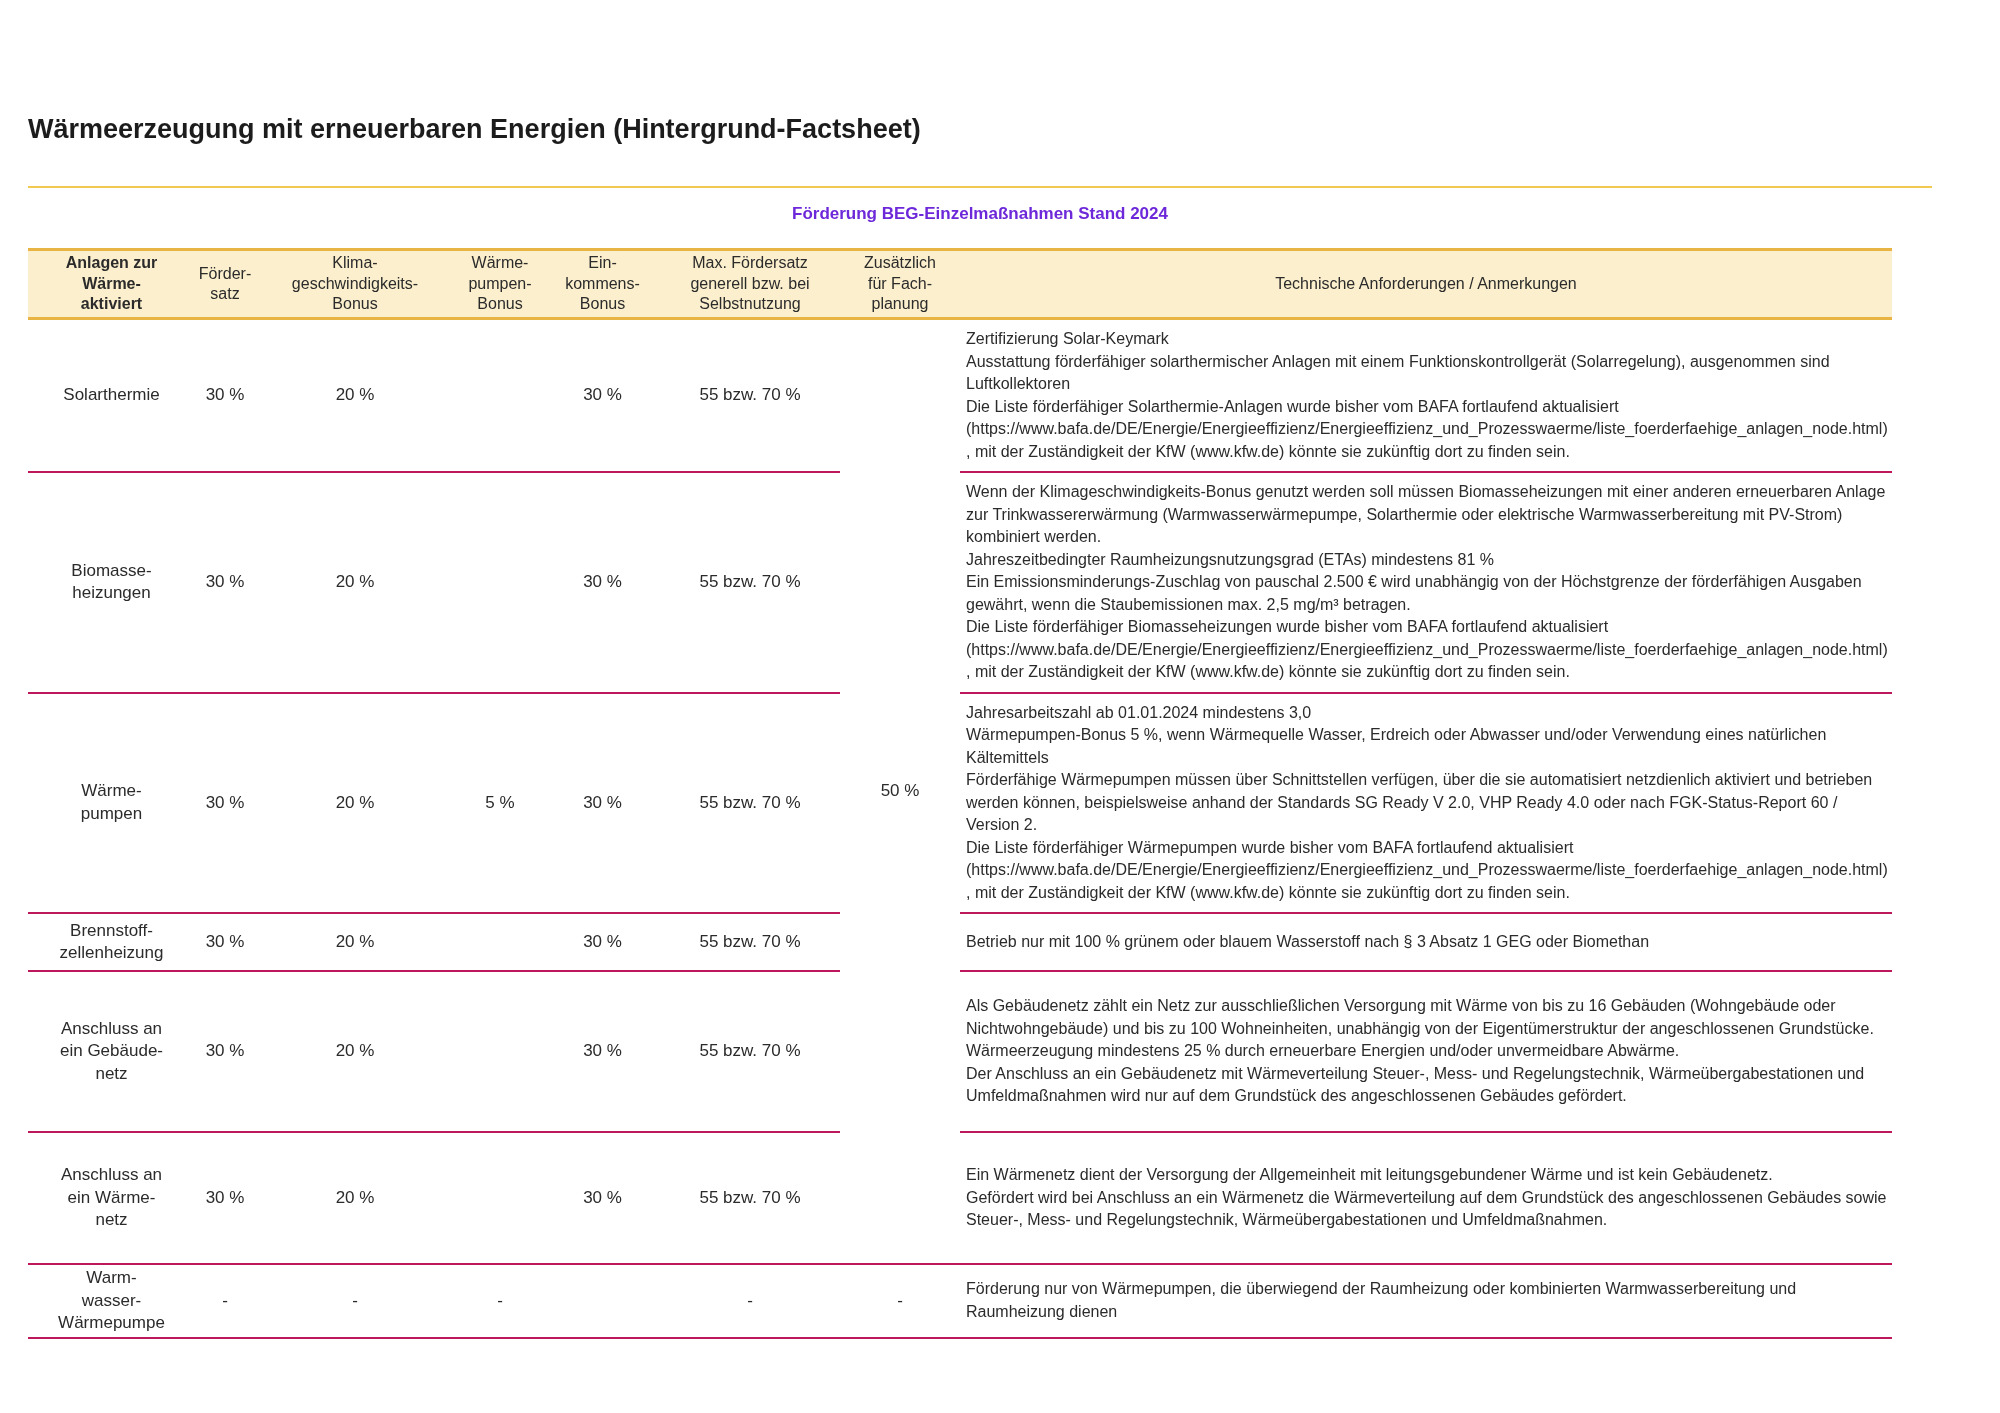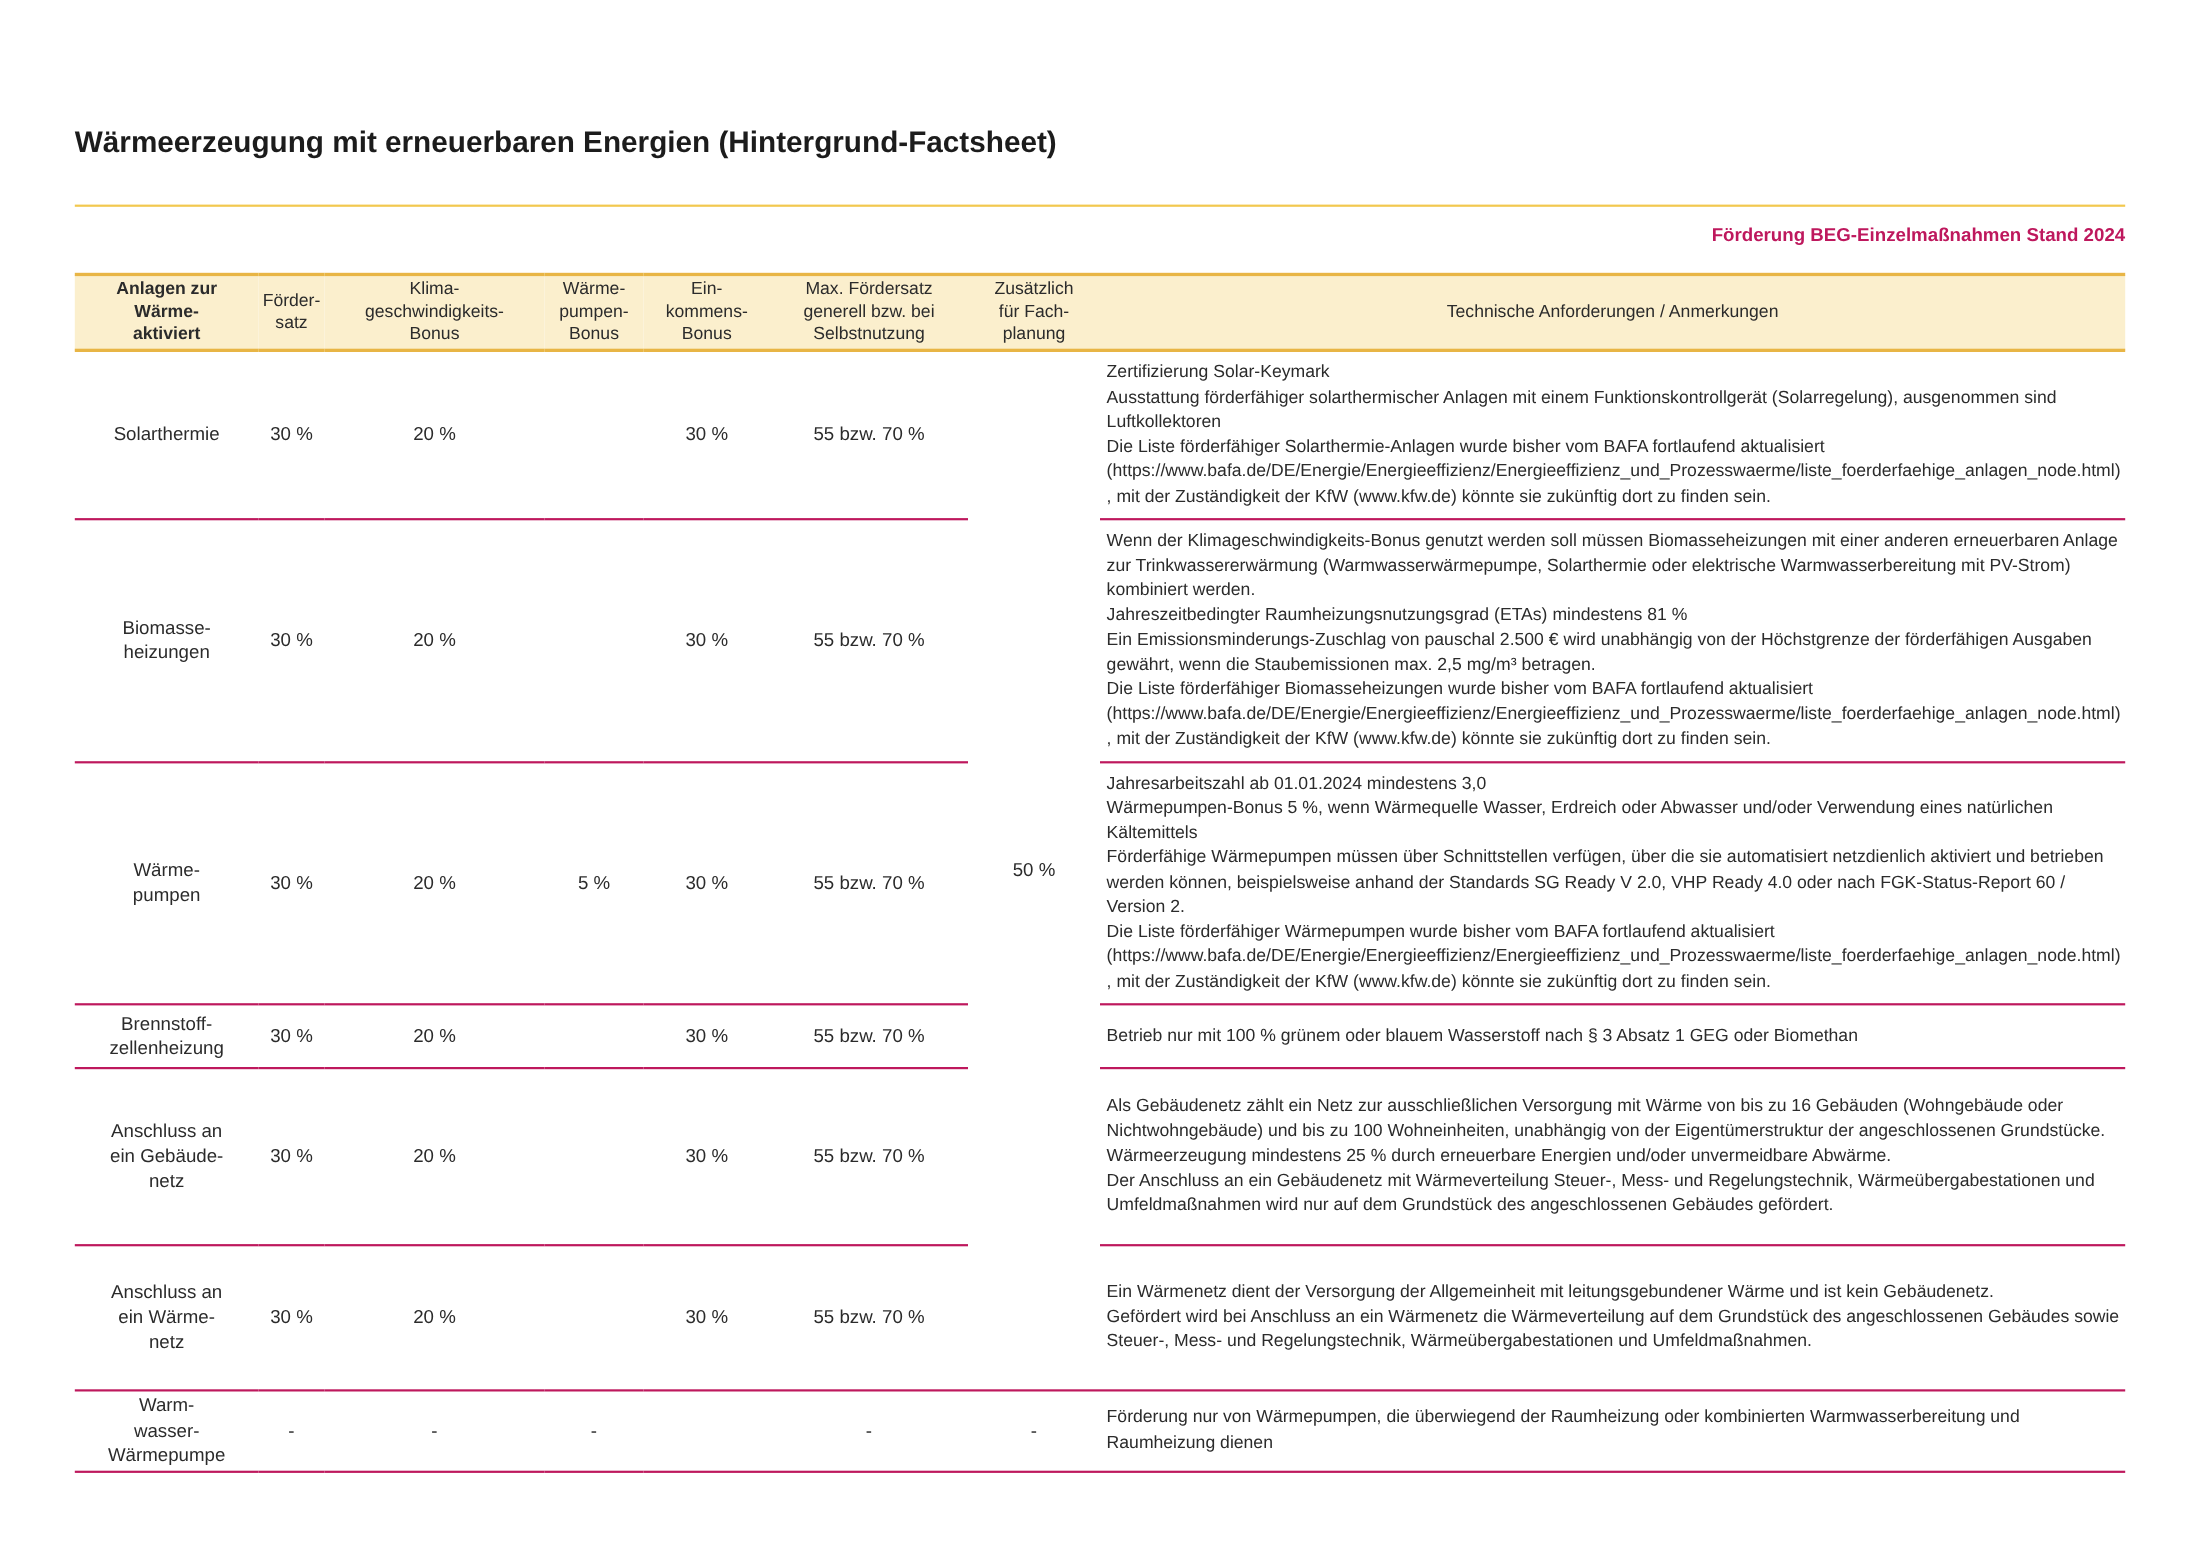--- a/index.html
+++ b/index.html
@@ -2,32 +2,32 @@
 <html><head>
 <meta charset="utf-8">
 <style>
   html, body { margin:0; padding:0; }
   body {
     width:2000px; height:1413px; overflow:hidden;
     background:#ffffff;
     font-family:"Liberation Sans", sans-serif;
     color:#2b2b2b;
   }
-  .page { padding:112px 68px 0 68px; }
+  .page { padding:112px 68px 0 28px; }
   .doc-title {
     font-size:27px; font-weight:bold; color:#1c1c1c;
     margin:0; line-height:34px;
   }
   .title-rule {
     border:none; border-top:2px solid #F2C84E;
     margin:40px 0 0 0; height:0;
   }
   .table-caption {
     margin-top:16px;
-    text-align:right; font-weight:bold; font-size:17px; color:#be185d;
+    text-align:center; font-weight:bold; font-size:17px; color:#6d28d9;
     line-height:20px;
   }
   table.factsheet {
     margin-top:24px;
     border-collapse:collapse; table-layout:fixed;
     width:1864px;
   }
   th, td {
     white-space:pre-line;
     vertical-align:middle;

